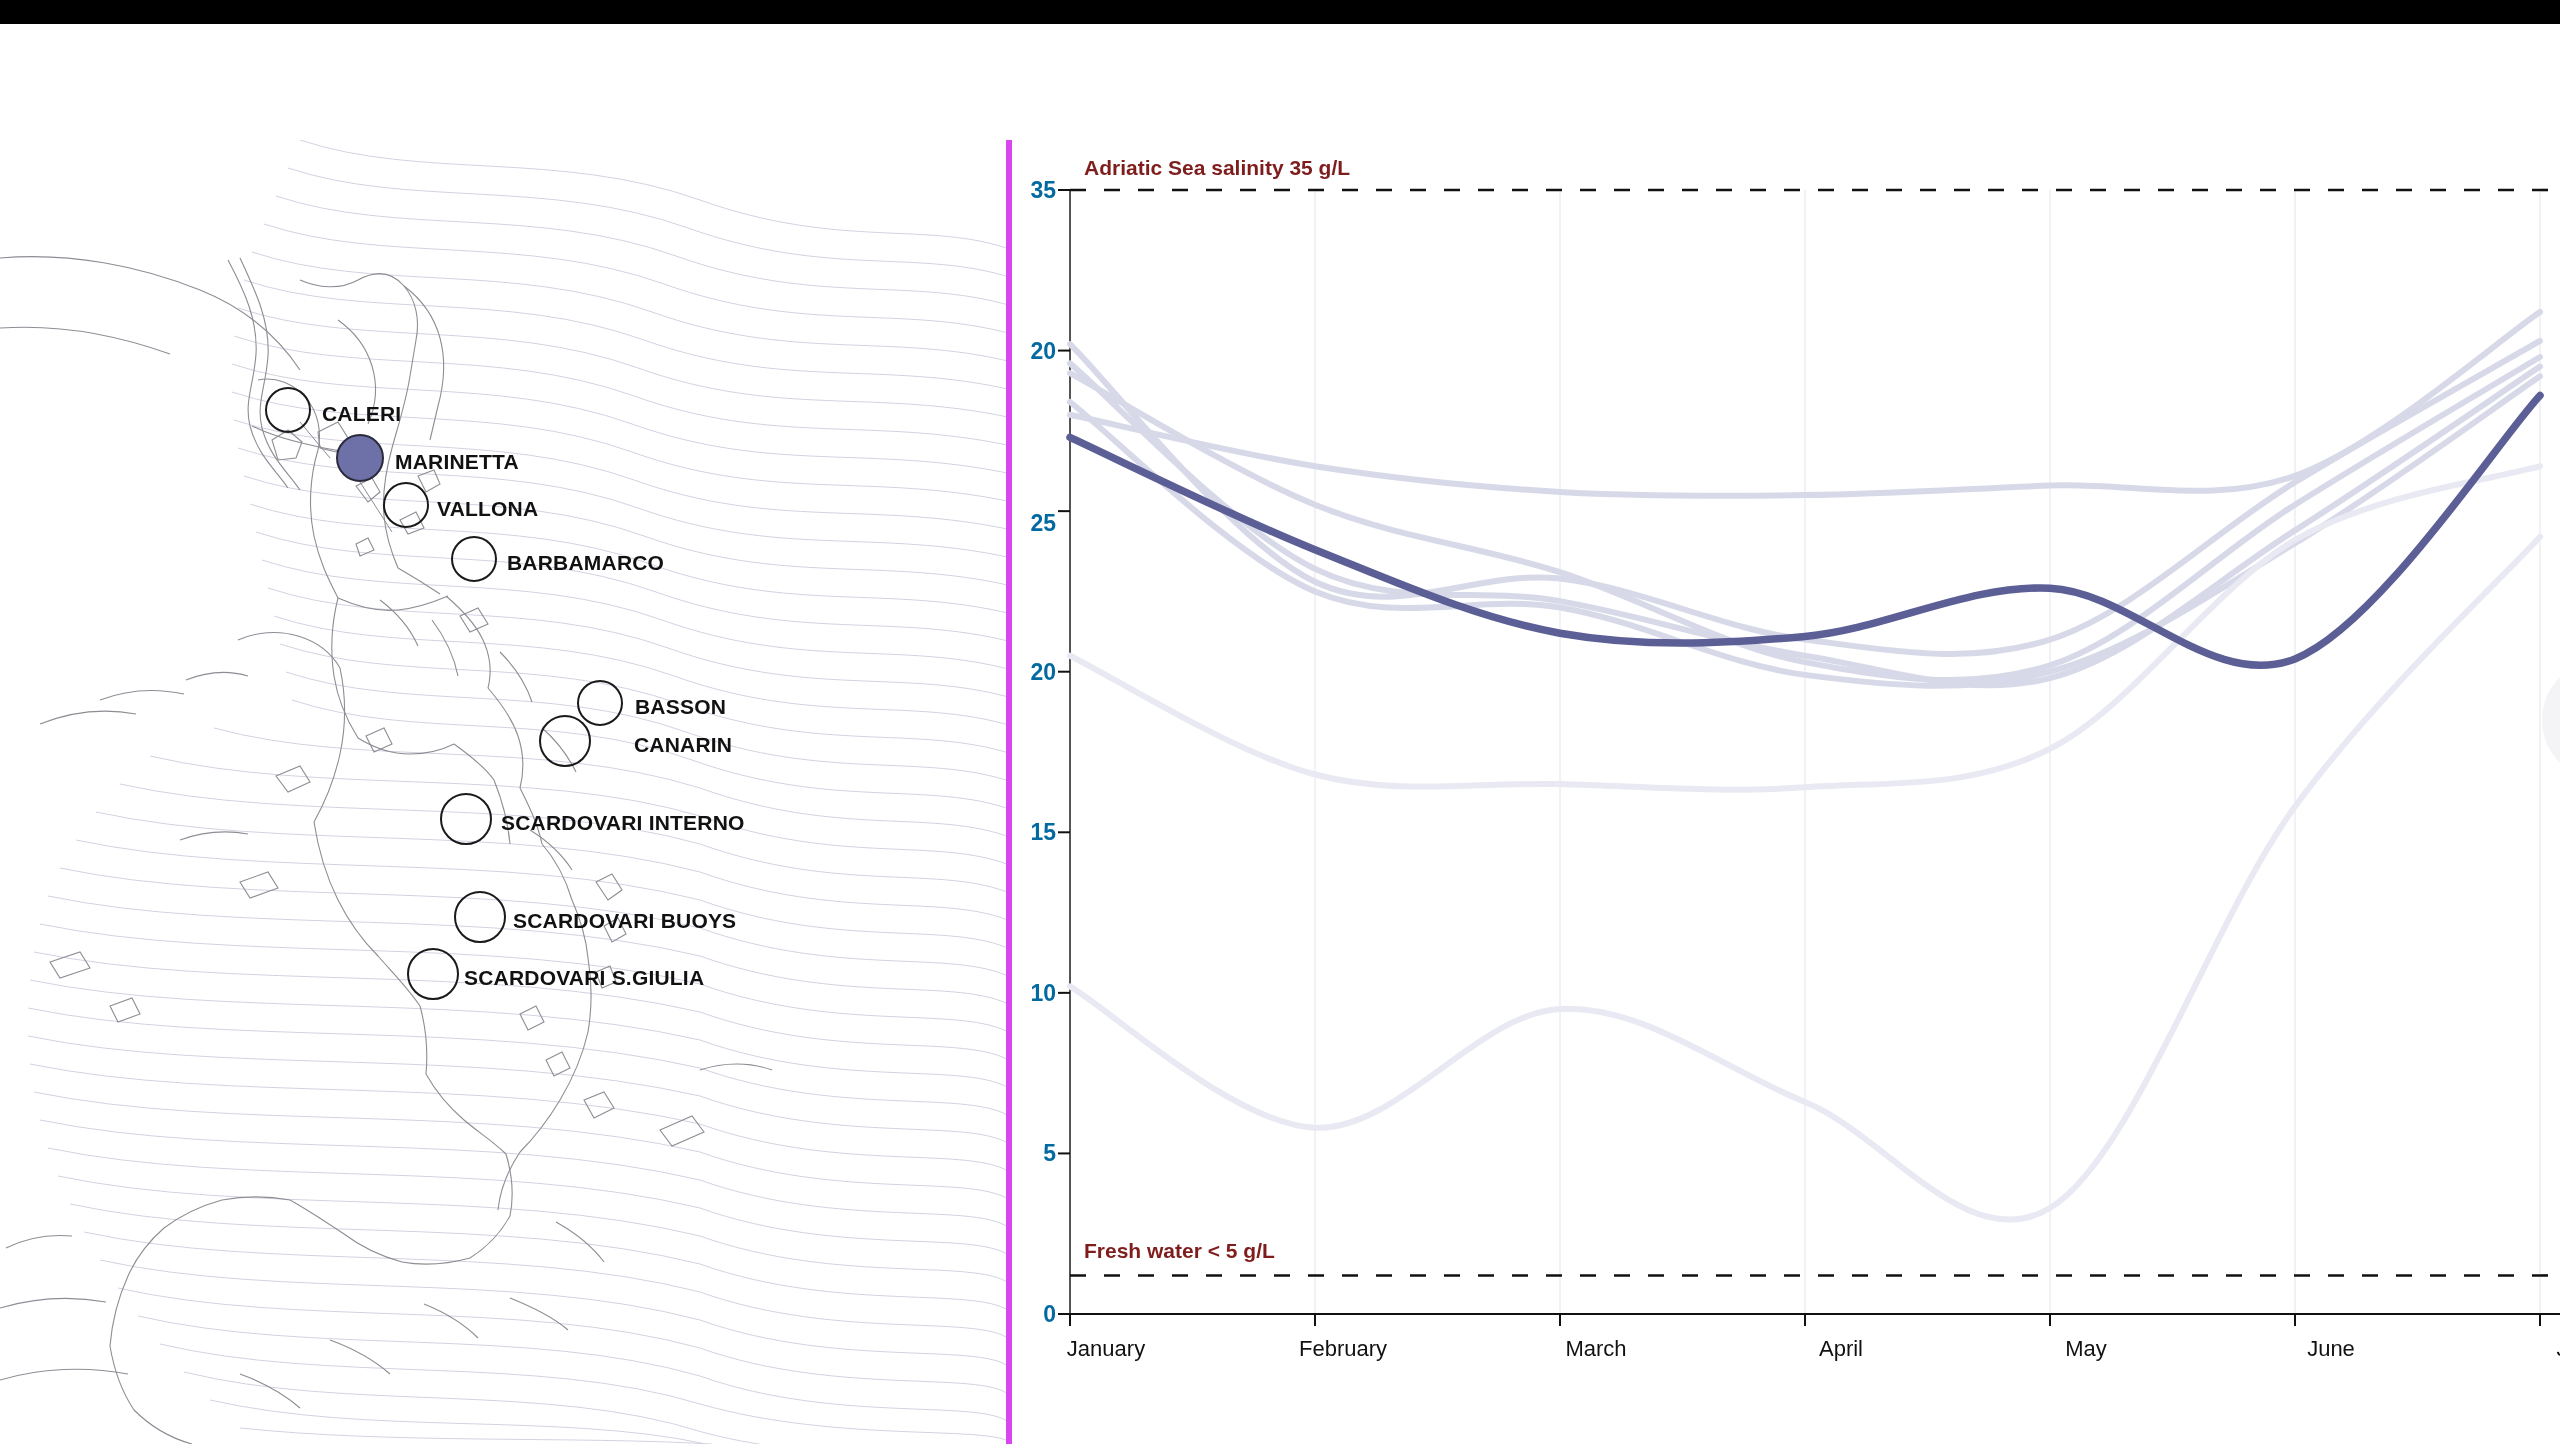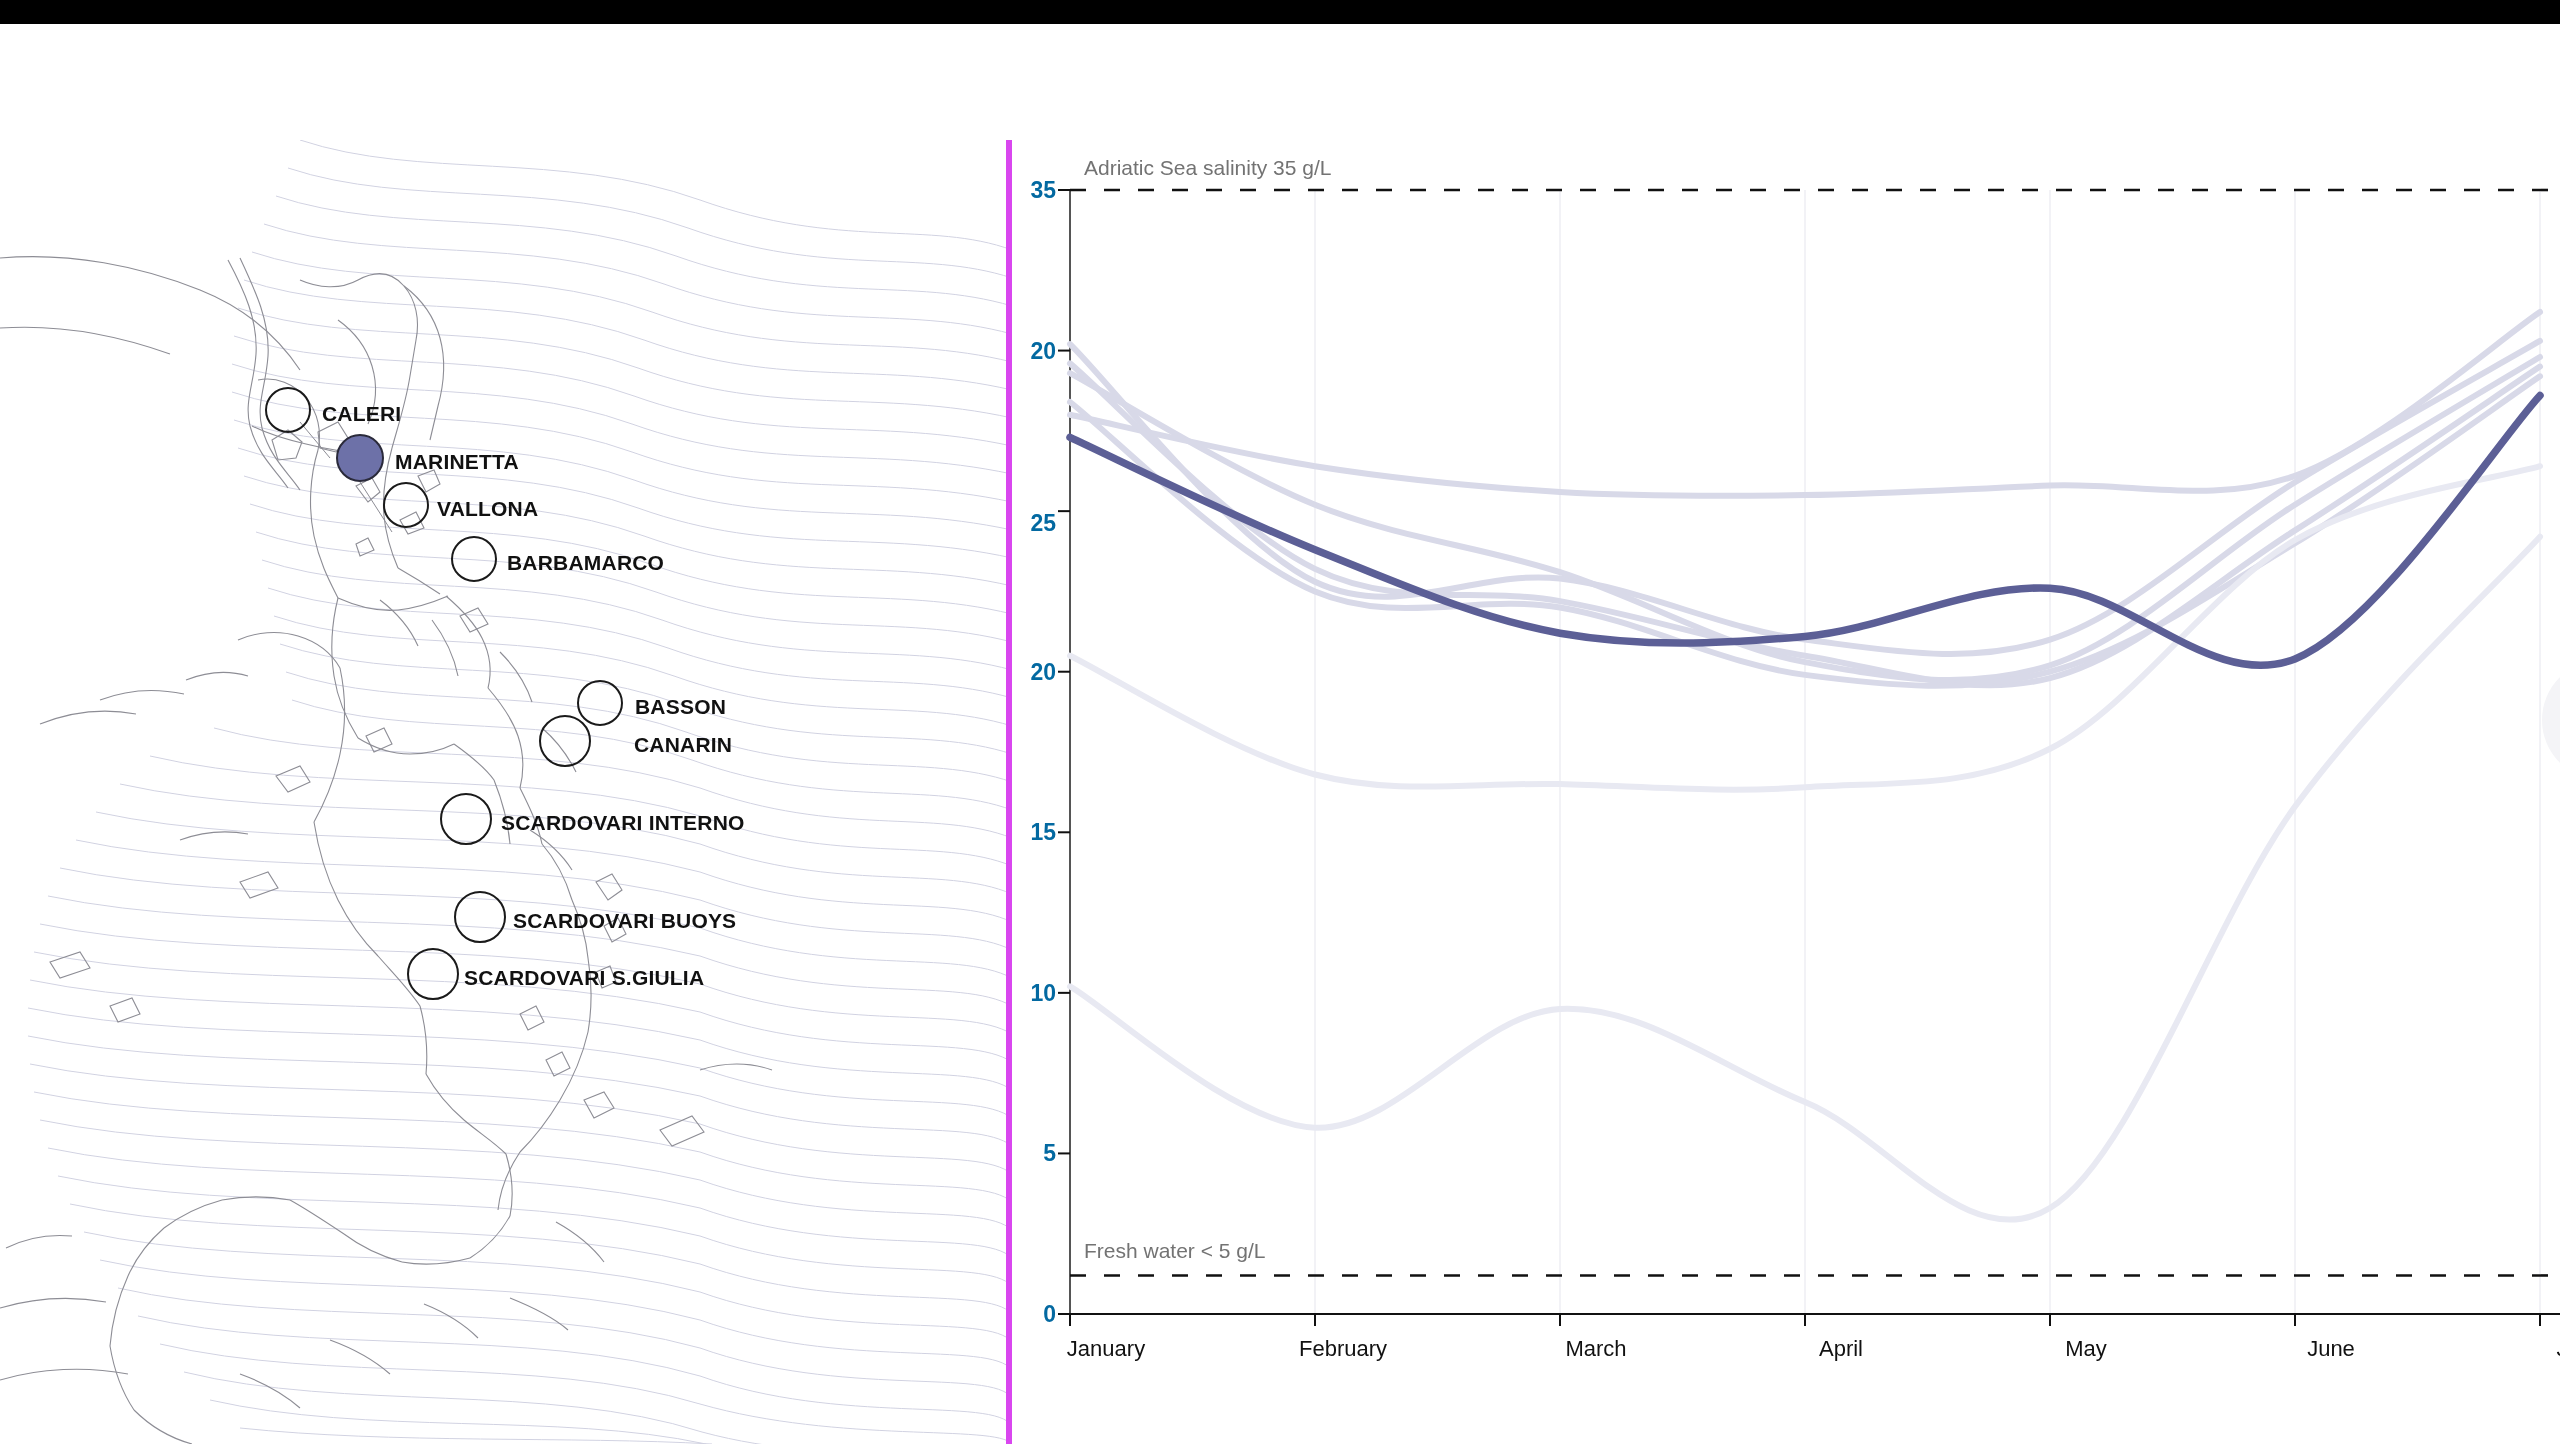--- a/index.html
+++ b/index.html
@@ -74,22 +74,22 @@
   .x-tick-label {
     position: absolute;
     font-size: 22px; font-weight: 400;
     color: #111;
     transform: translateX(-50%);
     white-space: nowrap;
     margin-left: 36px;
   }
   .chart-note {
     position: absolute;
-    font-size: 21px; font-weight: 400;
-    color: #737373;
+    font-size: 21px; font-weight: 700;
+    color: #7f1d1d;
     white-space: nowrap;
   }
   .edge-blob {
     position: absolute;
     border-radius: 50%;
     background: #f4f4f7;
   }
 </style>
 </head>
 <body>

